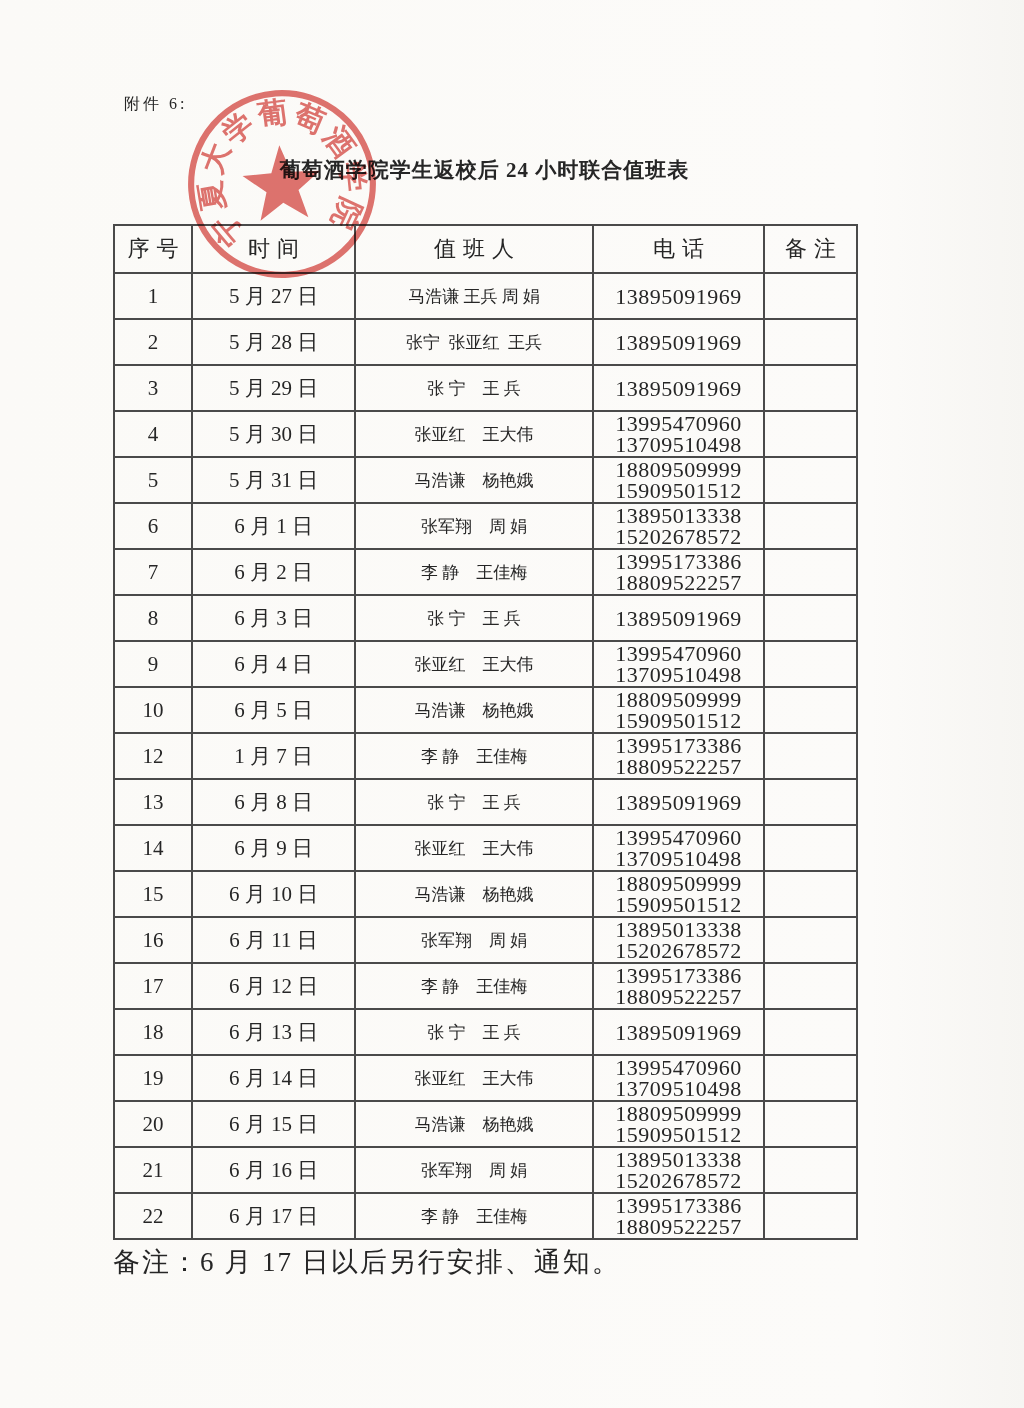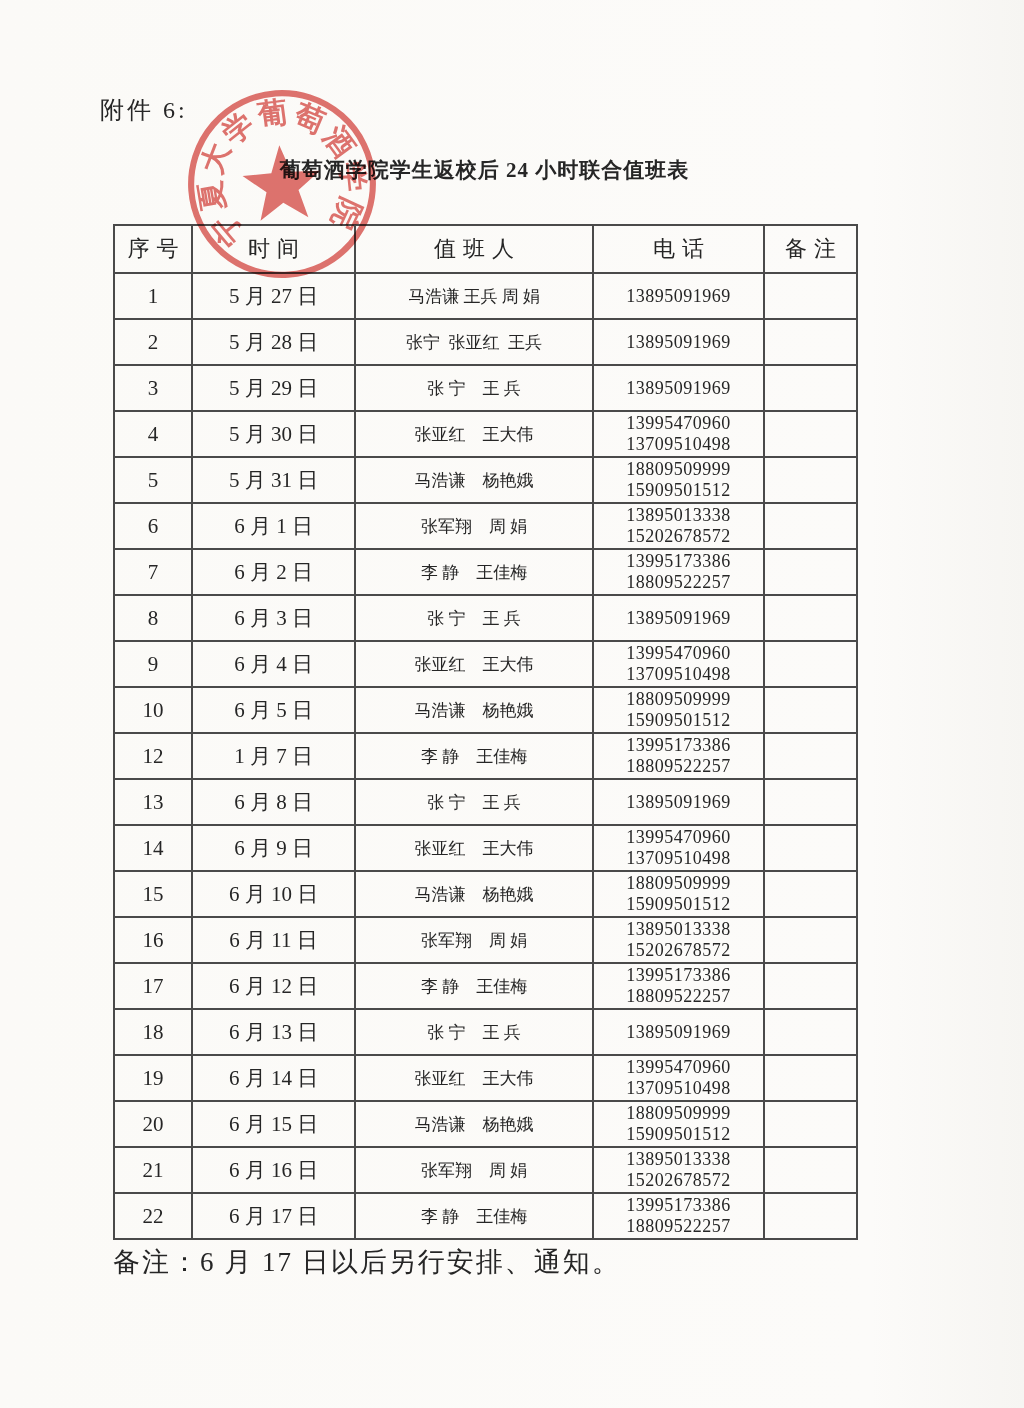--- a/index.html
+++ b/index.html
@@ -6,22 +6,22 @@
   body{
     width:1024px;height:1408px;
     background:#fbfaf7;
     font-family:"Liberation Serif","DejaVu Serif",serif;
     color:#262626;
     position:relative;
     overflow:hidden;
   }
   .scan-page{position:absolute;inset:0;background:linear-gradient(90deg,#fbfaf7 0%,#fcfbf9 85%,#f6f5f2 100%);}
   .attachment-label{
-    position:absolute;left:100px;top:94px;
-    font-size:24px;letter-spacing:3px;
+    position:absolute;left:124px;top:94px;
+    font-size:16px;letter-spacing:3px;
   }
   .doc-title{
     position:absolute;left:113px;top:156px;width:743px;
     text-align:center;font-size:21px;font-weight:bold;letter-spacing:1px;
     white-space:pre;
   }
   table.duty-table{
     position:absolute;left:113px;top:224px;width:743px;
     border-collapse:collapse;table-layout:fixed;
   }
@@ -36,21 +36,21 @@
   }
   .duty-table td{height:44px;}
   .col-no{width:78px;}
   .col-date{width:163px;}
   .col-people{width:238px;}
   .col-phone{width:171px;}
   .col-remark{width:93px;}
   .c-no{font-size:21px;}
   .c-date{font-size:21px;white-space:pre;border-radius:13px;}
   .c-people{font-size:17px;white-space:pre;}
-  .c-phone{font-size:18px;}
+  .c-phone{font-size:22px;}
   .pl{display:block;line-height:21px;letter-spacing:0.5px;}
   .footer-note{
     position:absolute;left:113px;top:1244px;
     font-size:27px;letter-spacing:2px;white-space:pre;
   }
   .seal{
     position:absolute;left:185px;top:87px;width:194px;height:194px;
     opacity:0.8;mix-blend-mode:multiply;
     transform:rotate(-4deg);
     pointer-events:none;

